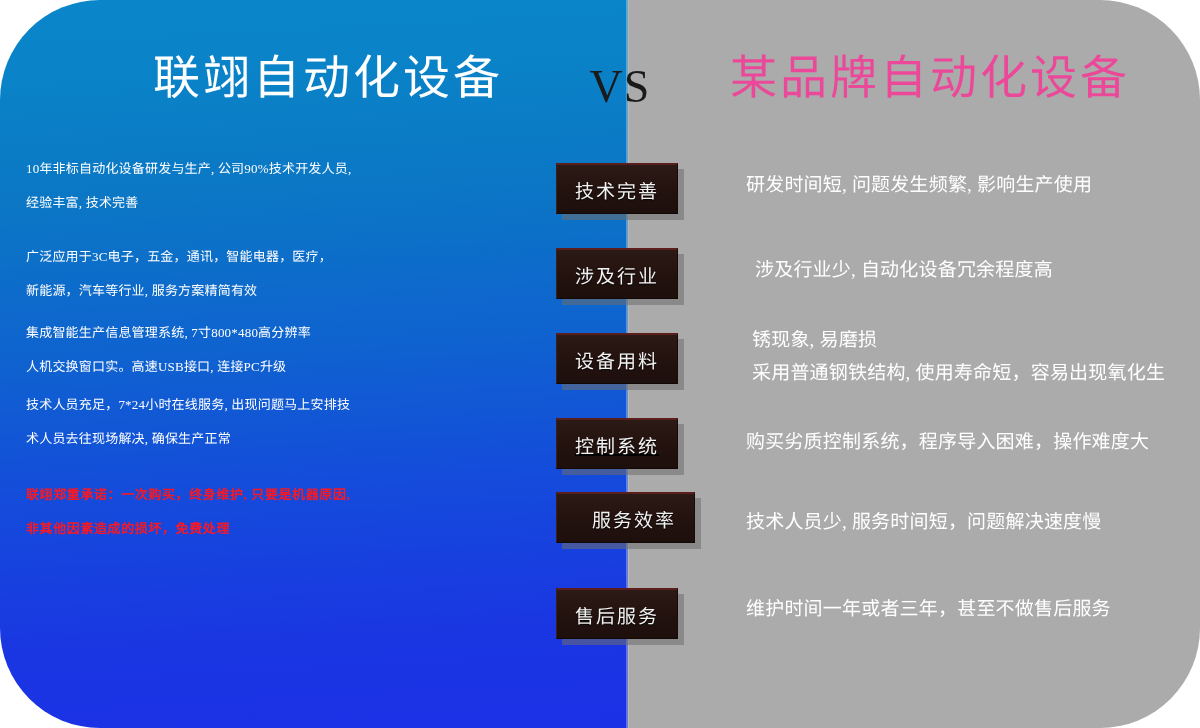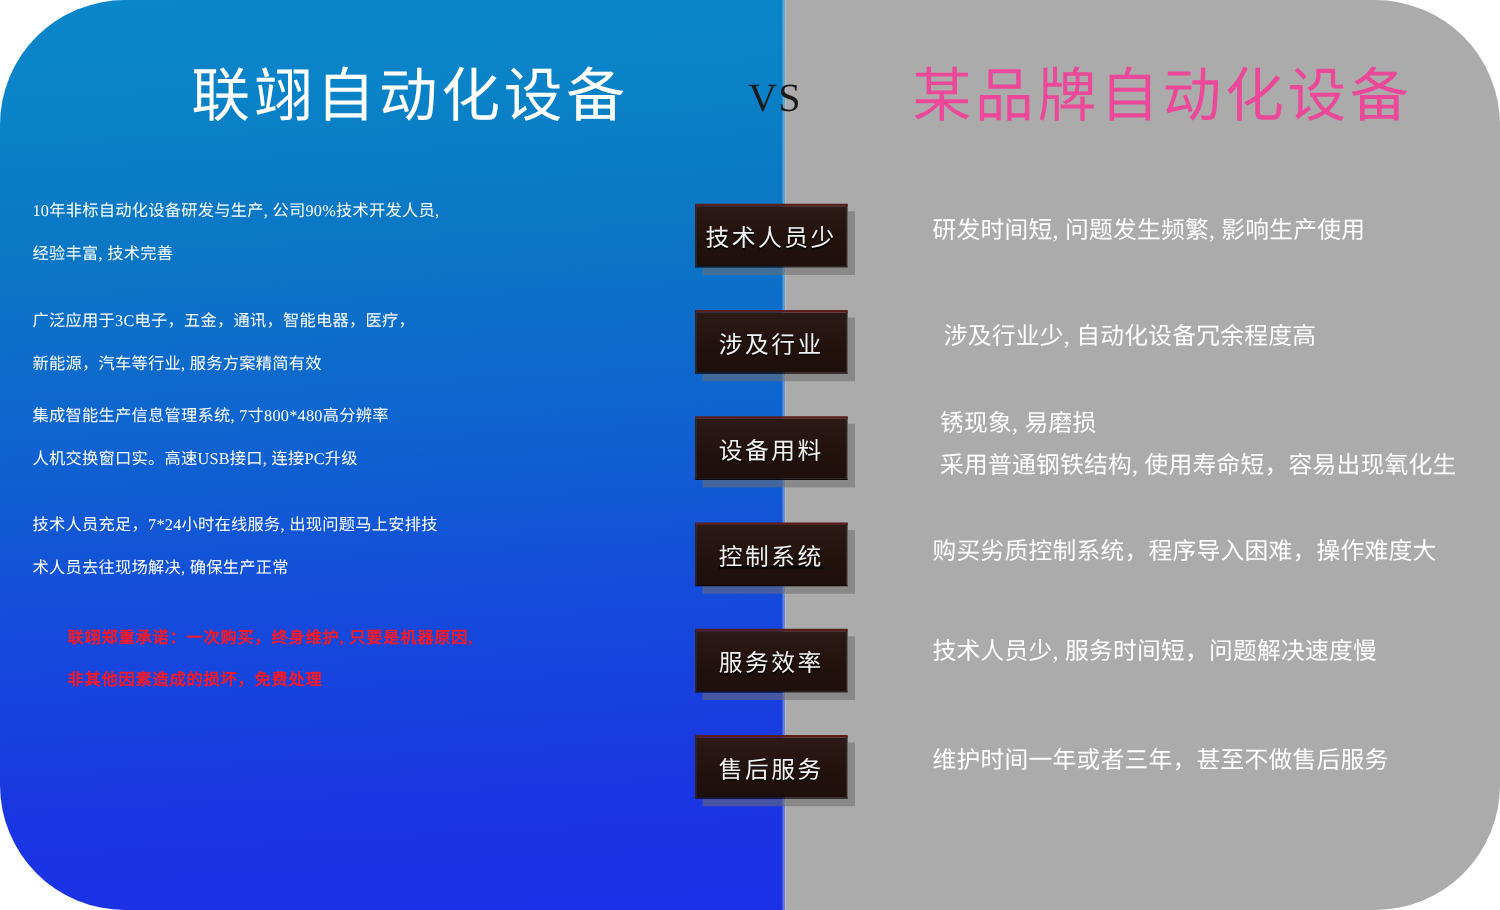--- a/index.html
+++ b/index.html
@@ -71,21 +71,21 @@
     white-space: nowrap;
     padding-left: 48px;
   }
   .title-vs {
     position: absolute;
     left: 560px;
     top: 60px;
     width: 120px;
     text-align: center;
     color: #1a1a1a;
-    font-size: 32px;
+    font-size: 46px;
     font-weight: 400;
     letter-spacing: 1px;
   }
   .title-right {
     position: absolute;
     left: 680px;
     top: 50px;
     width: 500px;
     text-align: center;
     color: #ec4899;
@@ -105,29 +105,28 @@
   .left-item {
     color: #ffffff;
     font-size: 13px;
     line-height: 34px;
     letter-spacing: .2px;
   }
   .left-item.promise {
     color: #fb1822;
     font-weight: bold;
     letter-spacing: .6px;
-    margin-left: 28px;
   }
   .lrow { display: block; white-space: nowrap; }
 
   
   .li0 { margin-bottom: 20px; }
   .li1 { margin-bottom: 8px; }
   .li2 { margin-bottom: 20px; }
-  .li3 { margin-bottom: 19px; }
+  .li3 { margin-bottom: 4px; }
   .li4 { margin-bottom: 22px; }
 
   
   .chip {
     position: absolute;
     left: 556px;
     width: 120px;
     height: 48px;
     background: linear-gradient(to bottom, #2b1a15 0%, #24130f 45%, #1d0f0c 100%);
     border-top: 2px solid #5a1f1c;
@@ -143,21 +142,21 @@
     color: #f2f2f2;
     font-size: 19px;
     letter-spacing: 2px;
     text-shadow: 0 1px 1px #000;
     white-space: nowrap;
   }
   .chip0 { top: 163px; }
   .chip1 { top: 248px; }
   .chip2 { top: 333px; }
   .chip3 { top: 418px; text-decoration: underline; }
-  .chip4 { top: 503px; }
+  .chip4 { top: 492px; padding-left: 17px; }
   .chip5 { top: 588px; }
 
   
   .right-item {
     position: absolute;
     left: 746px;
     width: 440px;
     color: #ffffff;
     font-size: 19px;
     line-height: 33px;
@@ -201,21 +200,21 @@
       <span class="lrow">技术人员充足，7*24小时在线服务, 出现问题马上安排技</span>
       <span class="lrow">术人员去往现场解决, 确保生产正常</span>
     </div>
     <div class="left-item promise">
       <span class="lrow">联翊郑重承诺：一次购买，终身维护, 只要是机器原因,</span>
       <span class="lrow">非其他因素造成的损坏，免费处理</span>
     </div>
   </div>
 
   <div class="chip chip0">
-    <span>技术人员少</span>
+    <span>技术完善</span>
   </div>
   <div class="chip chip1">
     <span>涉及行业</span>
   </div>
   <div class="chip chip2">
     <span>设备用料</span>
   </div>
   <div class="chip chip3">
     <span>控制系统</span>
   </div>

